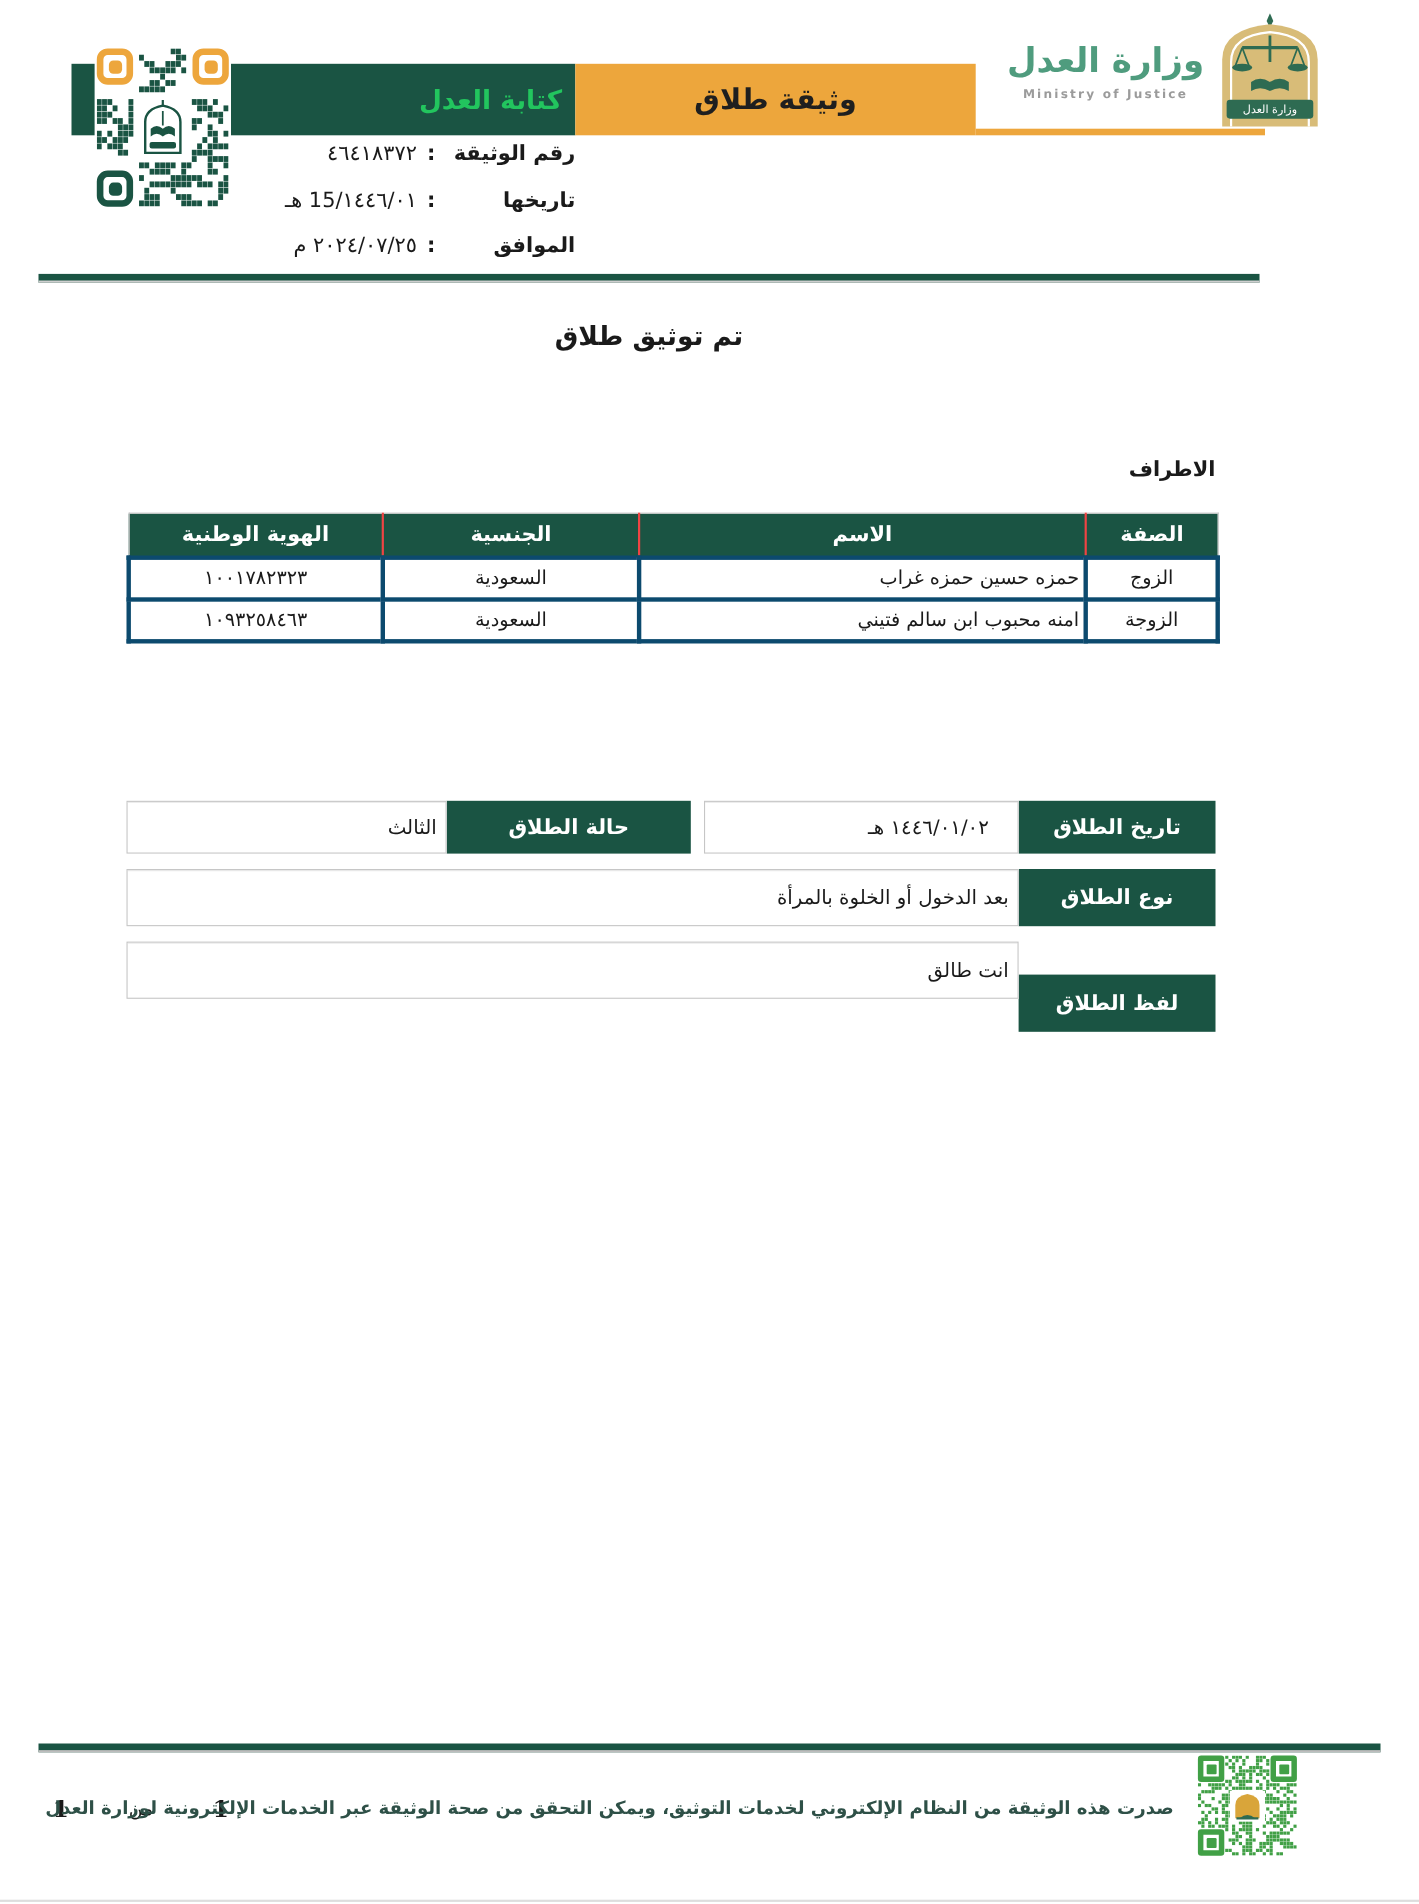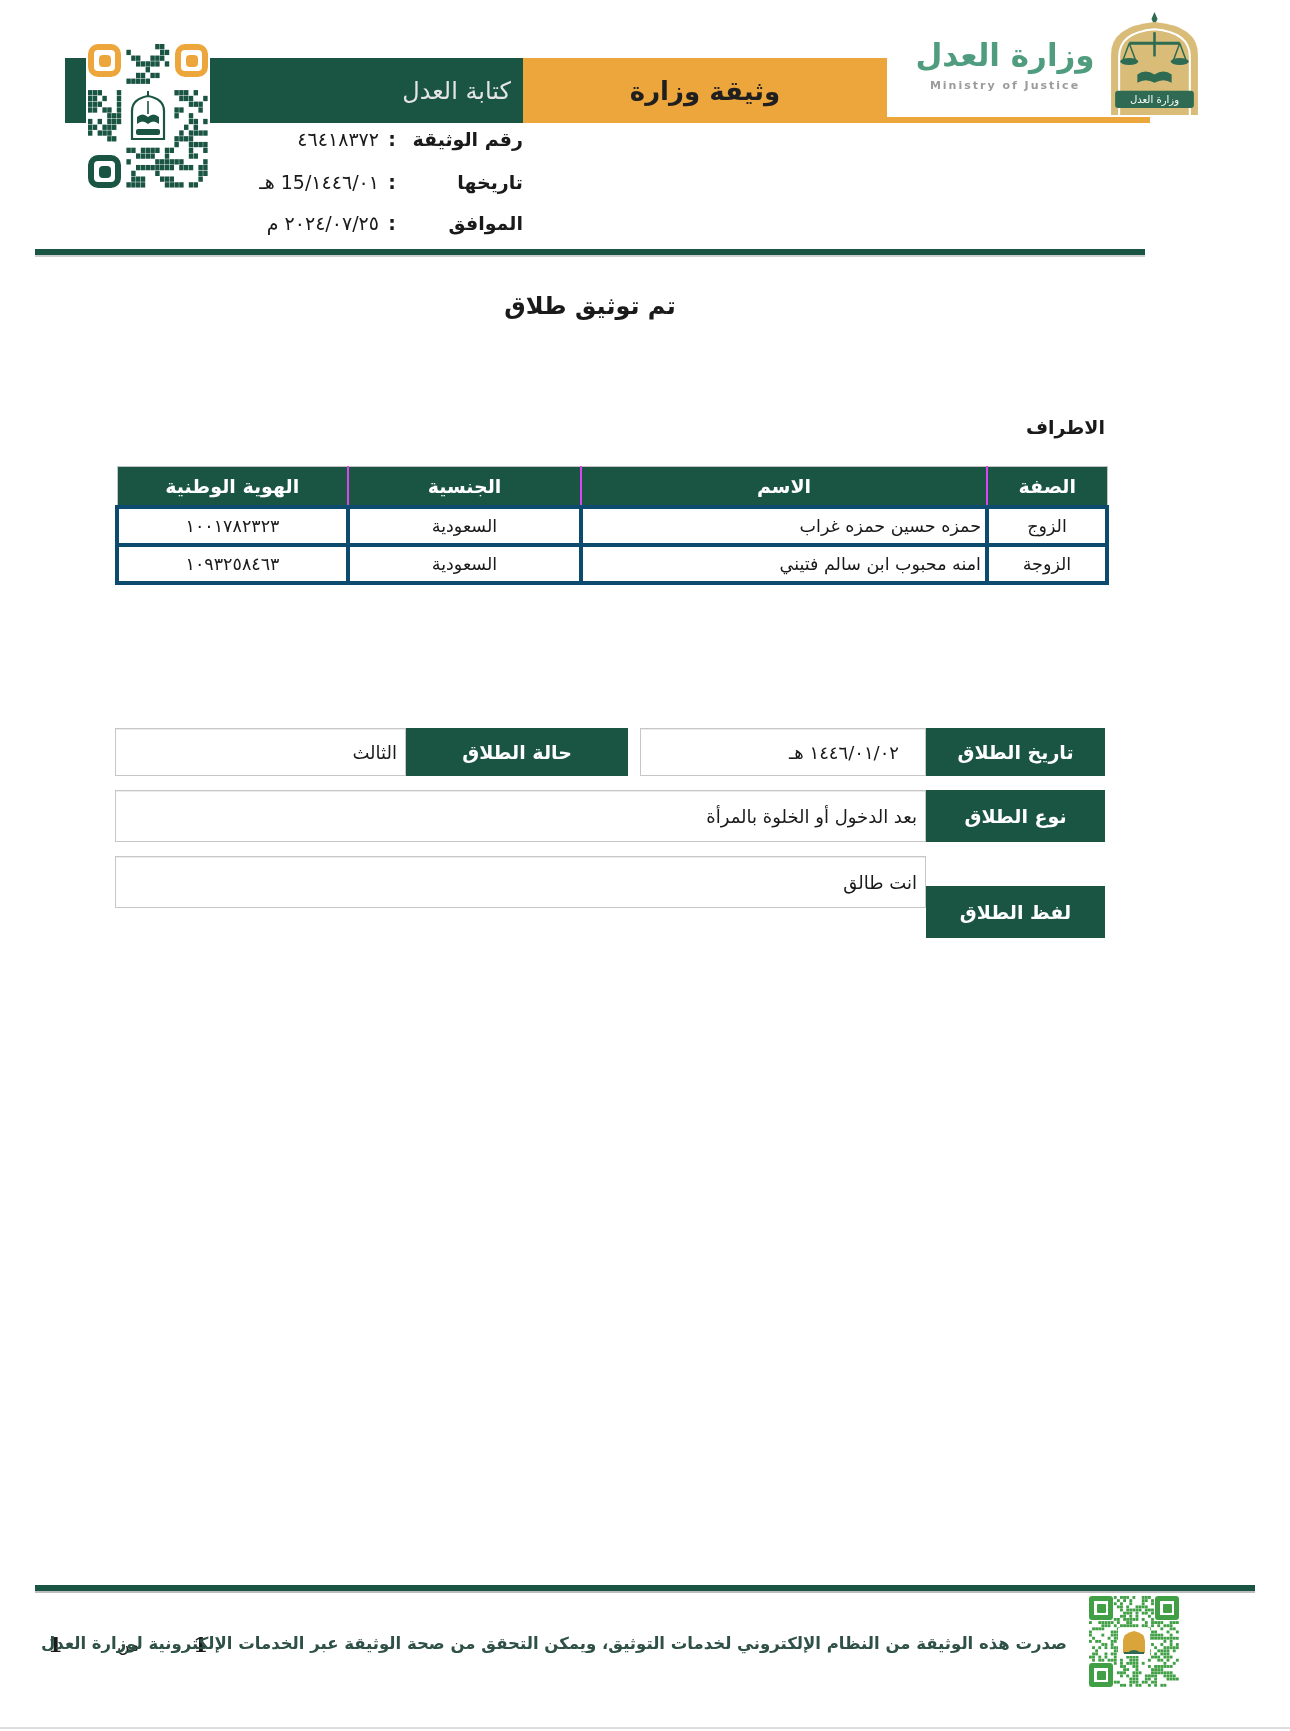--- a/index.html
+++ b/index.html
@@ -12,21 +12,21 @@
   }
   html,body{margin:0;padding:0;background:#ffffff;}
   .page{
     position:relative;width:1290px;height:1731px;background:#ffffff;
     font-family:"DejaVu Sans",sans-serif;direction:rtl;color:var(--ink);
     overflow:hidden;
   }
   
   .green-bar{position:absolute;left:65px;top:58px;width:458px;height:65px;background:var(--green);
     display:flex;align-items:center;justify-content:flex-start;padding:0 12px;box-sizing:border-box;}
-  .green-bar .office{color:#e5e5e5;font-weight:normal;font-size:24px;}
+  .green-bar .office{color:#22c55e;font-weight:bold;font-size:24px;}
   .amber-bar{position:absolute;left:523px;top:58px;width:364px;height:65px;background:var(--amber);
     display:flex;align-items:center;justify-content:center;}
   .amber-bar span{font-size:26px;font-weight:bold;color:#1f1f1f;}
   .amber-line{position:absolute;left:887px;top:117px;width:263px;height:6px;background:var(--amber);}
   .logo-text{position:absolute;left:915px;top:34px;width:180px;text-align:center;direction:rtl;}
   .logo-ar{font-size:31px;font-weight:bold;color:var(--logo-green);line-height:1.4;}
   .logo-en{font-size:11px;font-weight:bold;color:#9b9b9b;letter-spacing:2px;direction:ltr;margin-top:2px;}
   .emblem{position:absolute;left:1097px;top:12px;width:115px;height:105px;}
   
   .qr{background:#fff;}
@@ -48,21 +48,21 @@
   .info-row .colon{display:inline-block;width:26px;text-align:center;font-weight:bold;font-size:19px;}
   .info-row .val{font-size:19px;white-space:nowrap;}
   .sep-line{position:absolute;left:35px;top:249px;width:1110px;height:6px;background:var(--green);border-bottom:2px solid #cfcfcf;}
   
   .doc-title{position:absolute;left:35px;top:292px;width:1110px;text-align:center;font-size:24px;font-weight:bold;}
   .section-label{position:absolute;left:805px;top:416px;width:300px;text-align:right;font-size:19px;font-weight:bold;}
   
   table.parties{position:absolute;left:115px;top:466px;width:990px;border-collapse:collapse;direction:rtl;
     border:1px solid #c4c4c4;table-layout:fixed;}
   table.parties th{background:var(--green);color:#fff;font-size:19px;font-weight:bold;height:38px;padding:0;}
-  table.parties th:not(:last-child){border-left:2px solid #d946ef;}
+  table.parties th:not(:last-child){border-left:2px solid #ef4444;}
   table.parties td{background:#fff;height:34px;font-size:17.5px;border:4px solid #0c4a6e;padding:0 4px;}
   td.c{text-align:center;}
   td.r{text-align:right;}
   
   .d-label{position:absolute;background:var(--green);color:#fff;font-weight:bold;font-size:19px;
     display:flex;align-items:center;justify-content:center;}
   .d-value{position:absolute;background:#fff;border:1px solid var(--border);box-sizing:border-box;
     display:flex;align-items:center;font-size:18px;box-shadow:inset 0 1px 0 #ececec;}
   
   .f-line{position:absolute;left:35px;top:1585px;width:1220px;height:6px;background:var(--green);border-bottom:2px solid #bdbdbd;}
@@ -85,21 +85,21 @@
 </style>
 </head>
 <body>
 
 <div class="page">
 
   <div class="green-bar">
     <span class="office">كتابة العدل</span>
   </div>
   <div class="amber-bar">
-    <span>وثيقة وزارة</span>
+    <span>وثيقة طلاق</span>
   </div>
   <div class="amber-line"></div>
 
   <div class="logo-text">
     <div class="logo-ar">وزارة العدل</div>
     <div class="logo-en">Ministry of Justice</div>
   </div>
   <svg class="emblem" viewBox="0 0 110 104">
     <path d="M55 0 L58 7 L55 13 L52 7 Z" fill="#2e6b52"></path>
     <path d="M12 102 V42 Q12 14 55 10 Q98 14 98 42 V102 Z" fill="#d8bc78"></path>

